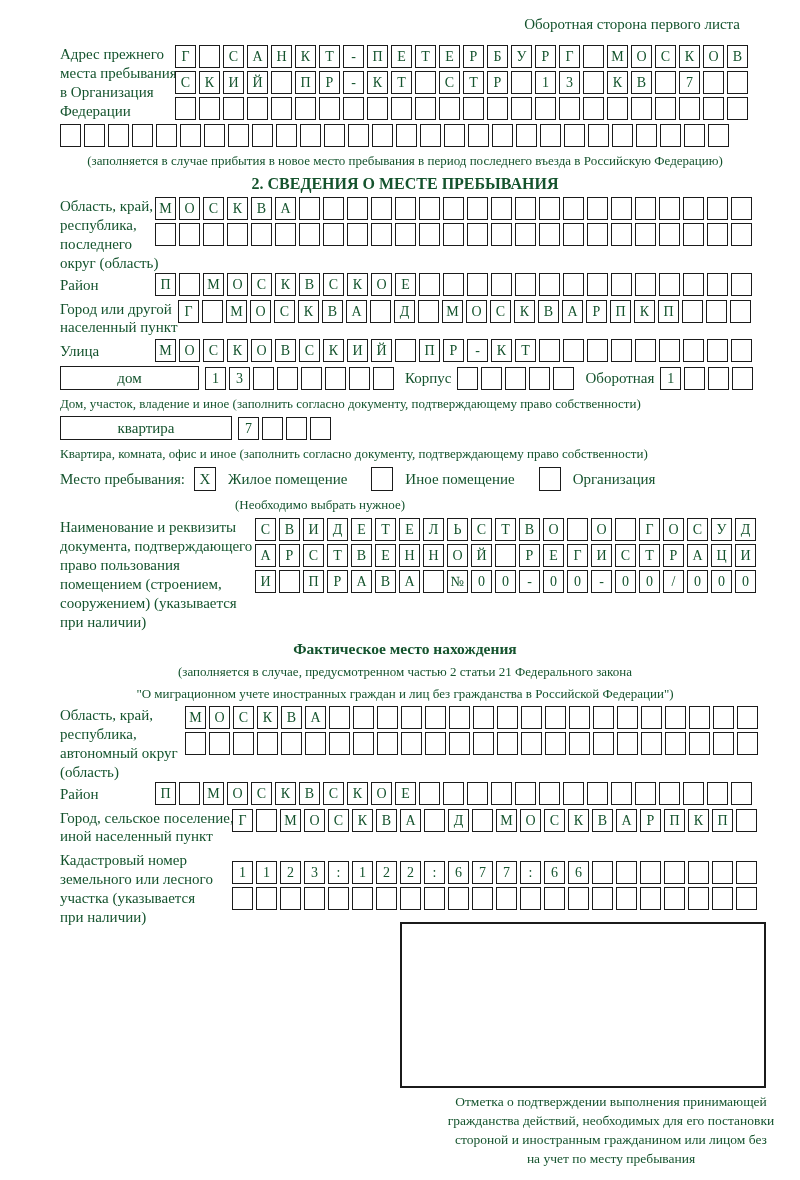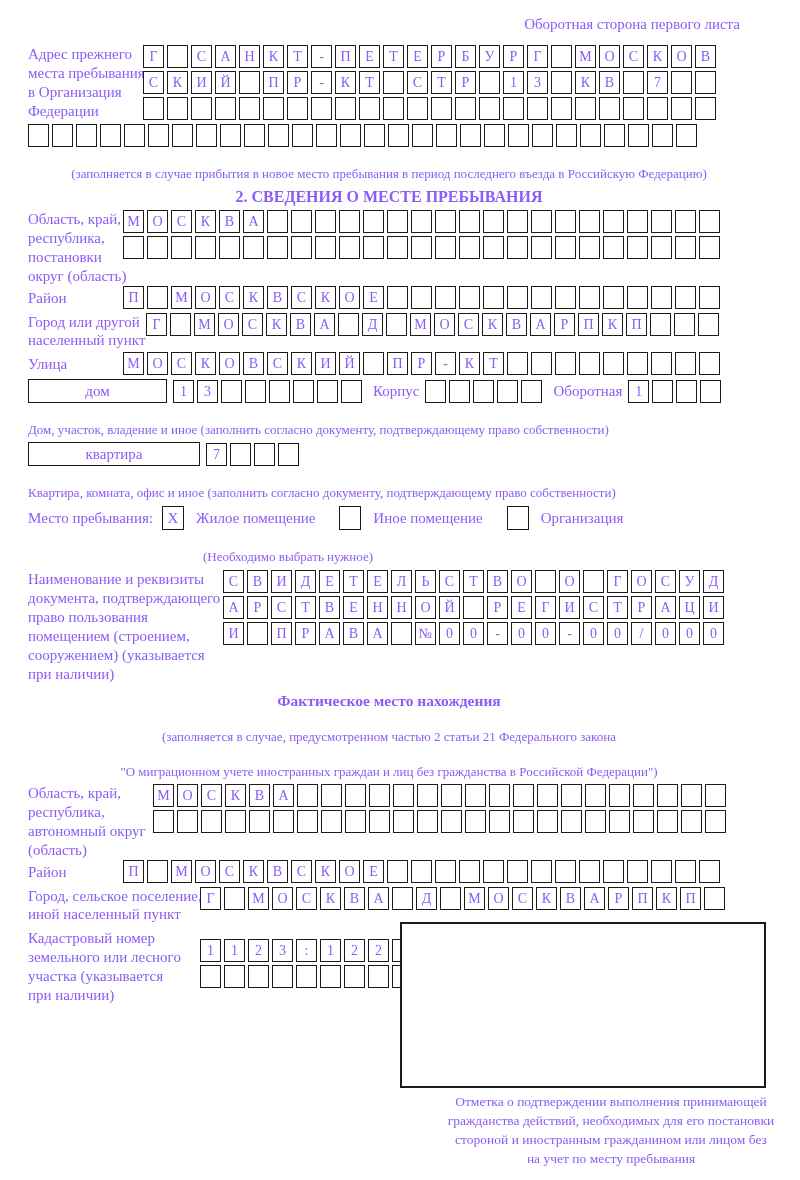--- a/index.html
+++ b/index.html
@@ -1,27 +1,27 @@
 <!DOCTYPE html>
 <html><head>
 <meta charset="utf-8">
 <style>
   html,body{margin:0;padding:0;background:#fff;}
   .page{width:800px;height:1180px;box-sizing:border-box;position:relative;overflow:hidden;
-        background:#fff;color:#8b5cf6;padding:16px 10px 0 28px;
+        background:#fff;color:#14532d;padding:16px 10px 0 60px;
         font-family:"Liberation Serif","DejaVu Serif",serif;}
   .hdr{font-size:15px;text-align:right;padding-right:50px;margin-bottom:6px;}
   .frow{display:flex;align-items:flex-start;}
   .flabel{font-size:15px;line-height:19px;flex:0 0 auto;}
   .lblline{white-space:nowrap;}
   .cellrow{display:flex;flex-wrap:nowrap;}
   .mt3{margin-top:3px;}
   .cell{flex:0 0 auto;width:19px;height:21px;border:1.6px solid #1b1b1b;margin-right:3px;
         text-align:center;font-size:14px;line-height:21px;background:#fff;}
-  .cap{font-size:13px;line-height:16px;margin-top:19px;}
+  .cap{font-size:13px;line-height:16px;margin-top:6px;}
   .center{text-align:center;padding-right:40px;}
   .sect-title{font-size:16px;font-weight:bold;text-align:center;padding-right:40px;margin:6px 0 4px;}
   .sub-title{font-size:15.5px;font-weight:bold;text-align:center;padding-right:40px;margin:8px 0 4px;}
   .widebox{height:22px;border:1.6px solid #1b1b1b;display:flex;align-items:center;justify-content:center;
         font-size:15px;flex:0 0 auto;margin-right:6px;background:#fff;}
   .inlbl{font-size:15px;line-height:24px;margin:0 6px 0 8px;white-space:nowrap;}
   .houseline{display:flex;align-items:center;margin-top:3px;}
   .stayline{display:flex;align-items:center;margin-top:5px;font-size:15px;}
   .cbox{flex:0 0 auto;width:20px;height:22px;border:1.6px solid #1b1b1b;margin:0 12px 0 9px;
         text-align:center;font-size:15px;line-height:22px;}
@@ -157,21 +157,21 @@
       <span class="cell"></span>
     </div>
   <div class="cap center">(заполняется в случае прибытия в новое место пребывания в период последнего въезда в Российскую Федерацию)</div>
 
   <div class="sect-title">2. СВЕДЕНИЯ О МЕСТЕ ПРЕБЫВАНИЯ</div>
 
   <div class="frow">
     <div class="flabel" style="width:95px">
       <div class="lblline">Область, край,</div>
       <div class="lblline">республика,</div>
-      <div class="lblline">постановки</div>
+      <div class="lblline">последнего</div>
       <div class="lblline">округ (область)</div>
     </div>
     <div>
       <div class="cellrow">
           <span class="cell">М</span>
           <span class="cell">О</span>
           <span class="cell">С</span>
           <span class="cell">К</span>
           <span class="cell">В</span>
           <span class="cell">А</span>

